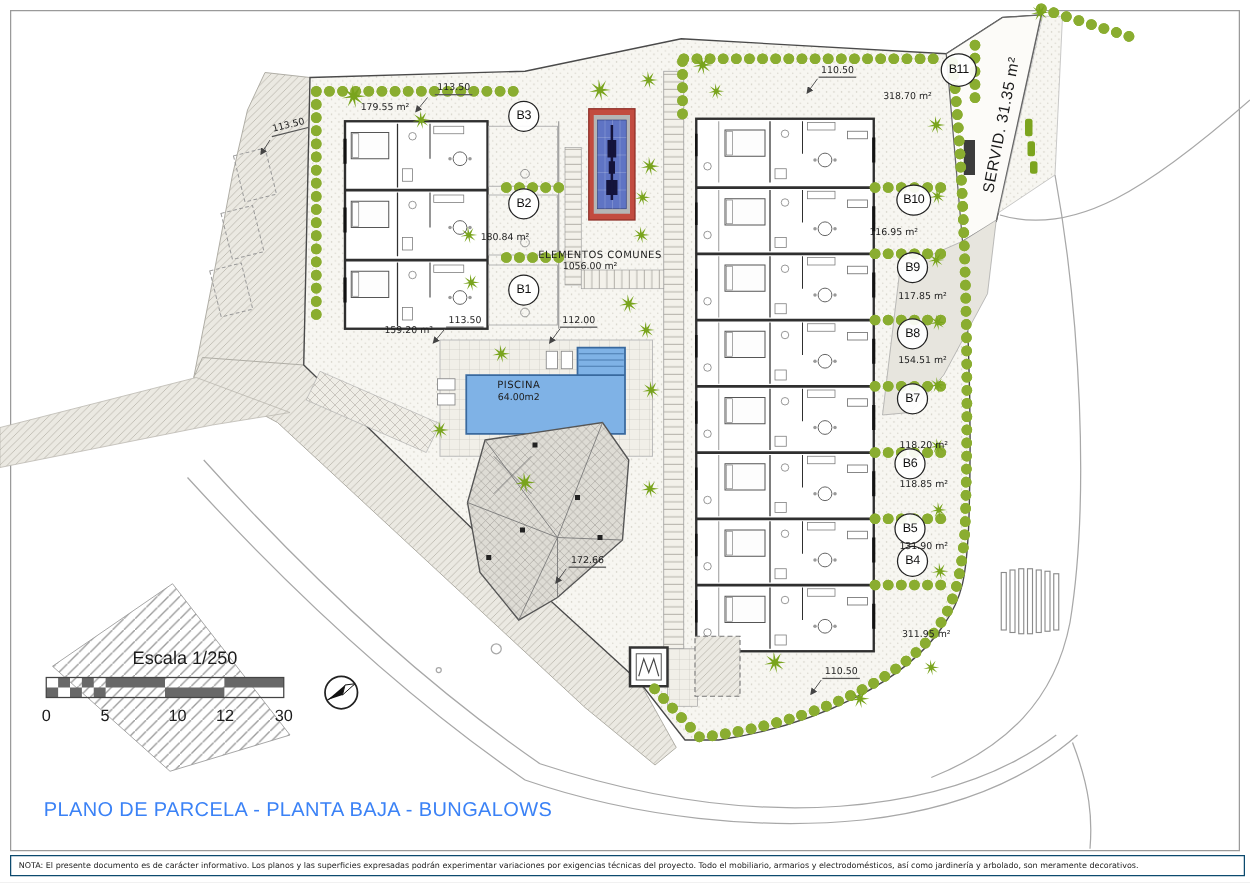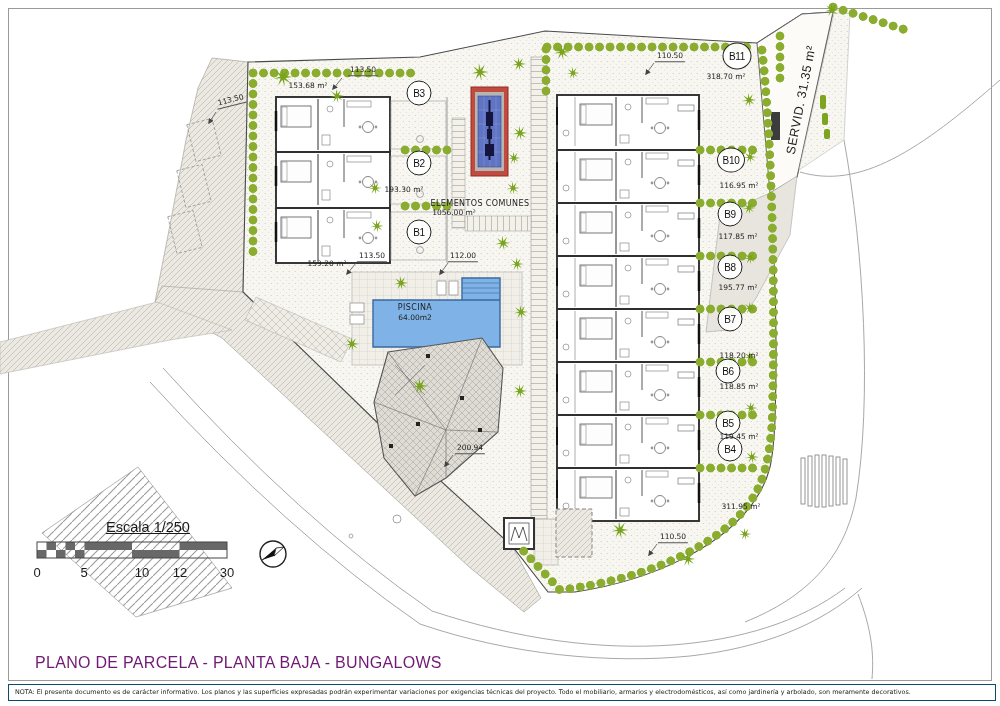--- a/index.html
+++ b/index.html
@@ -13,24 +13,24 @@
   .lbl{position:absolute;transform:translate(-50%,-50%);font-family:"DejaVu Sans",sans-serif;
        font-size:7.5px;color:#222;white-space:nowrap;line-height:1;}
   .dim{border-bottom:1px solid #555;padding:0 2px 1px;}
   .big{font-size:8px;letter-spacing:.4px;color:#1d1d1d;}
   .bc{position:absolute;transform:translate(-50%,-50%);width:23px;height:23px;
       border:1.4px solid #222;border-radius:50%;background:rgba(255,255,255,.92);
       display:flex;align-items:center;justify-content:center;
       font:10px "Liberation Sans",sans-serif;color:#111;letter-spacing:-.3px;}
   .servid{position:absolute;transform:translate(-50%,-50%) rotate(-79deg);
       font:12.5px "Liberation Sans",sans-serif;color:#1a1a1a;white-space:nowrap;letter-spacing:.5px;}
-  .scalelab{position:absolute;transform:translate(-50%,-50%);font:14.5px "Liberation Sans",sans-serif;color:#1a1a1a;text-decoration:underline;}
+  .scalelab{position:absolute;transform:translate(-50%,-50%);font:14.5px "Liberation Sans",sans-serif;color:#1a1a1a;}
   .tick{position:absolute;transform:translate(-50%,-50%);font:13px "Liberation Sans",sans-serif;color:#1a1a1a;}
-  .title{position:absolute;left:35px;top:654px;font:16px "Liberation Sans",sans-serif;
-         color:#701a75;letter-spacing:.3px;}
+  .title{position:absolute;left:35px;top:640px;font:16px "Liberation Sans",sans-serif;
+         color:#3b82f6;letter-spacing:.3px;}
   .note{position:absolute;left:8px;top:684px;width:980px;height:15px;border:1px solid #0c4a6e;
         font:6.4px "DejaVu Sans",sans-serif;color:#222;line-height:15px;padding-left:6px;
         white-space:nowrap;overflow:hidden;background:#fff;}
 </style>
 </head>
 <body>
 
 <div class="page">
   <div class="frame"></div>
 
@@ -320,44 +320,44 @@
   <div class="bc" style="left:419px;top:232px">B1</div>
   <div class="bc" style="left:419px;top:163px">B2</div>
   <div class="bc" style="left:419px;top:93px">B3</div>
   <div class="bc" style="left:730px;top:449px">B4</div>
   <div class="bc" style="left:728px;top:423px">B5</div>
   <div class="bc" style="left:728px;top:371px">B6</div>
   <div class="bc" style="left:730px;top:319px">B7</div>
   <div class="bc" style="left:730px;top:267px">B8</div>
   <div class="bc" style="left:730px;top:214px">B9</div>
   <div class="bc" style="left:731px;top:160px;width:26px">B10</div>
-  <div class="bc" style="left:737px;top:56px;width:27px;height:25px">B11</div>
+  <div class="bc" style="left:767px;top:56px;width:27px;height:25px">B11</div>
 
   <span class="lbl" style="left:327px;top:264px">159.20 m²</span>
-  <span class="lbl" style="left:404px;top:190px">193.30 m²</span>
-  <span class="lbl" style="left:308px;top:86px">153.68 m²</span>
+  <span class="lbl" style="left:404px;top:190px">180.84 m²</span>
+  <span class="lbl" style="left:308px;top:86px">179.55 m²</span>
   <span class="lbl" style="left:741px;top:507px">311.95 m²</span>
-  <span class="lbl" style="left:739px;top:437px">119.45 m²</span>
+  <span class="lbl" style="left:739px;top:437px">131.90 m²</span>
   <span class="lbl" style="left:739px;top:387px">118.85 m²</span>
   <span class="lbl" style="left:739px;top:356px">118.20 m²</span>
-  <span class="lbl" style="left:738px;top:288px">195.77 m²</span>
+  <span class="lbl" style="left:738px;top:288px">154.51 m²</span>
   <span class="lbl" style="left:738px;top:237px">117.85 m²</span>
-  <span class="lbl" style="left:739px;top:186px">116.95 m²</span>
+  <span class="lbl" style="left:715px;top:186px">116.95 m²</span>
   <span class="lbl" style="left:726px;top:77px">318.70 m²</span>
 
   <span class="lbl dim" style="left:363px;top:71px">113.50</span>
   <span class="lbl dim" style="left:231px;top:101px;transform:translate(-50%,-50%) rotate(-14deg)">113.50</span>
   <span class="lbl dim" style="left:372px;top:257px">113.50</span>
   <span class="lbl dim" style="left:463px;top:257px">112.00</span>
   <span class="lbl dim" style="left:670px;top:57px">110.50</span>
   <span class="lbl dim" style="left:673px;top:538px">110.50</span>
-  <span class="lbl dim" style="left:470px;top:449px">200.94</span>
+  <span class="lbl dim" style="left:470px;top:449px">172.66</span>
 
   <span class="lbl big" style="left:480px;top:204px">ELEMENTOS COMUNES</span>
-  <span class="lbl" style="left:454px;top:213px">1056.00 m²</span>
+  <span class="lbl" style="left:472px;top:213px">1056.00 m²</span>
   <span class="lbl big" style="left:415px;top:308px">PISCINA</span>
   <span class="lbl" style="left:415px;top:318px">64.00m2</span>
   <span class="servid" style="left:801px;top:100px">SERVID. 31.35 m²</span>
 
   <span class="scalelab" style="left:148px;top:527px">Escala 1/250</span>
   <span class="tick" style="left:37px;top:572px">0</span>
   <span class="tick" style="left:84px;top:572px">5</span>
   <span class="tick" style="left:142px;top:572px">10</span>
   <span class="tick" style="left:180px;top:572px">12</span>
   <span class="tick" style="left:227px;top:572px">30</span>

